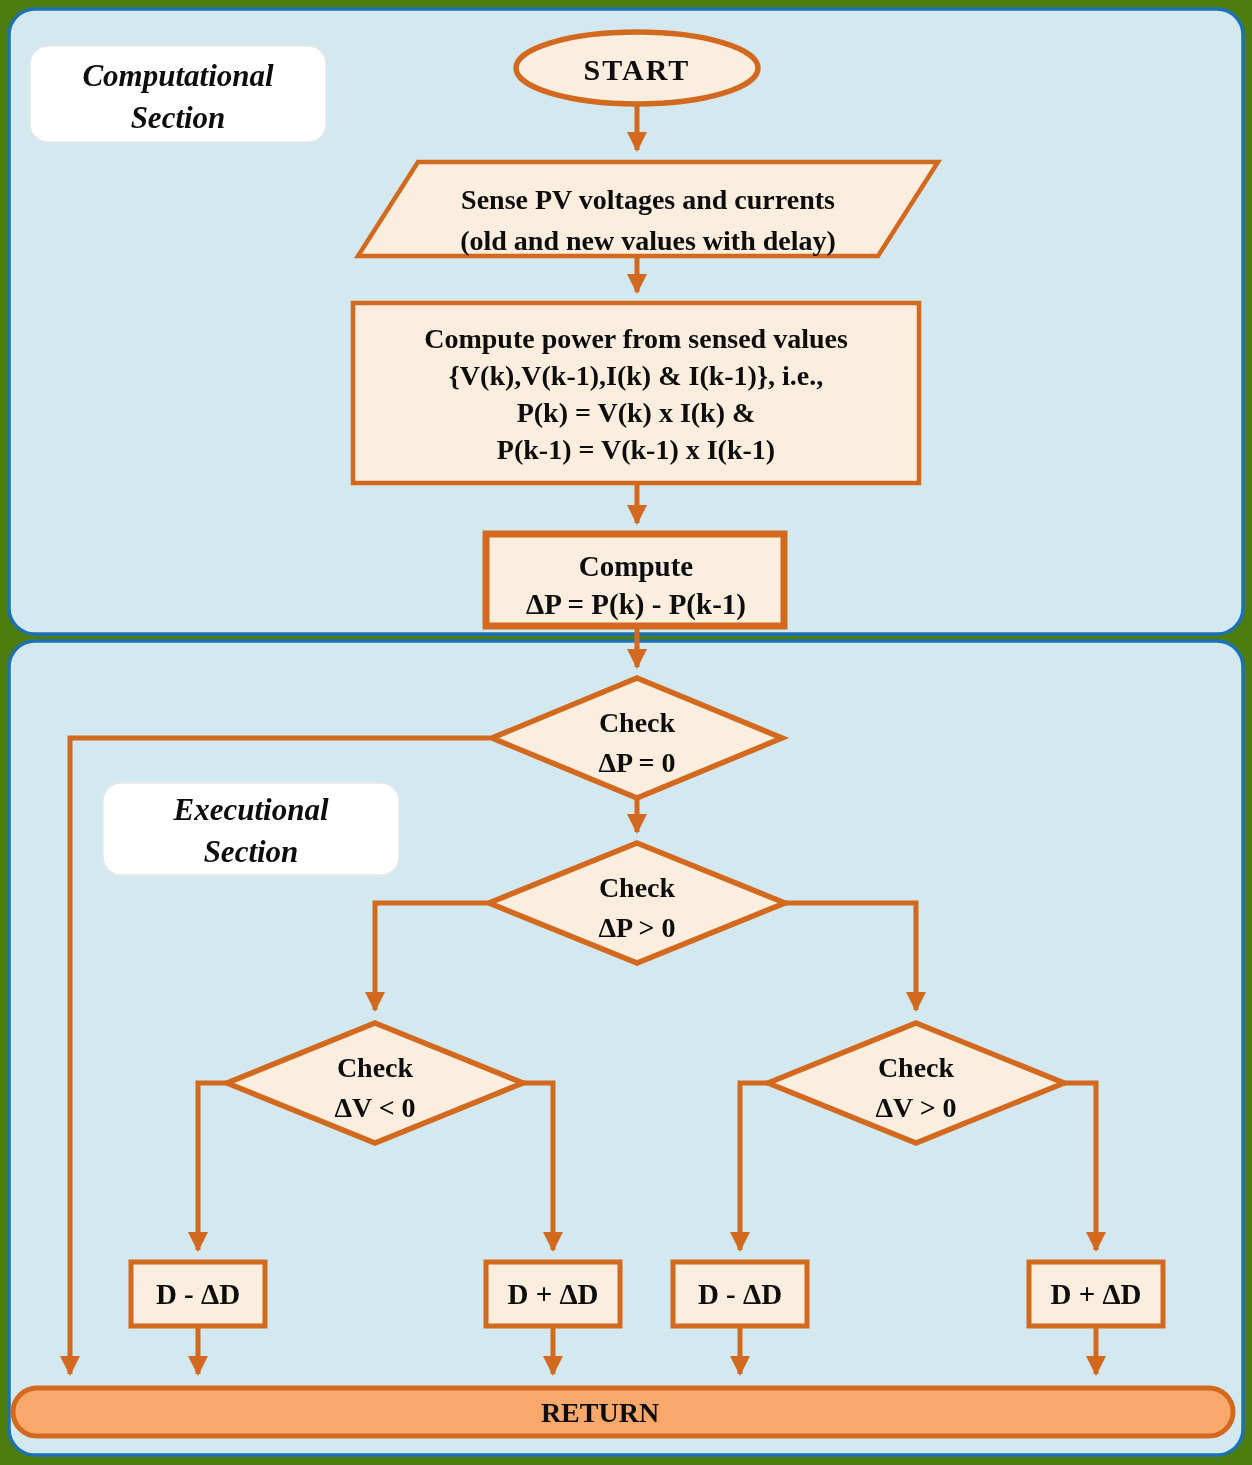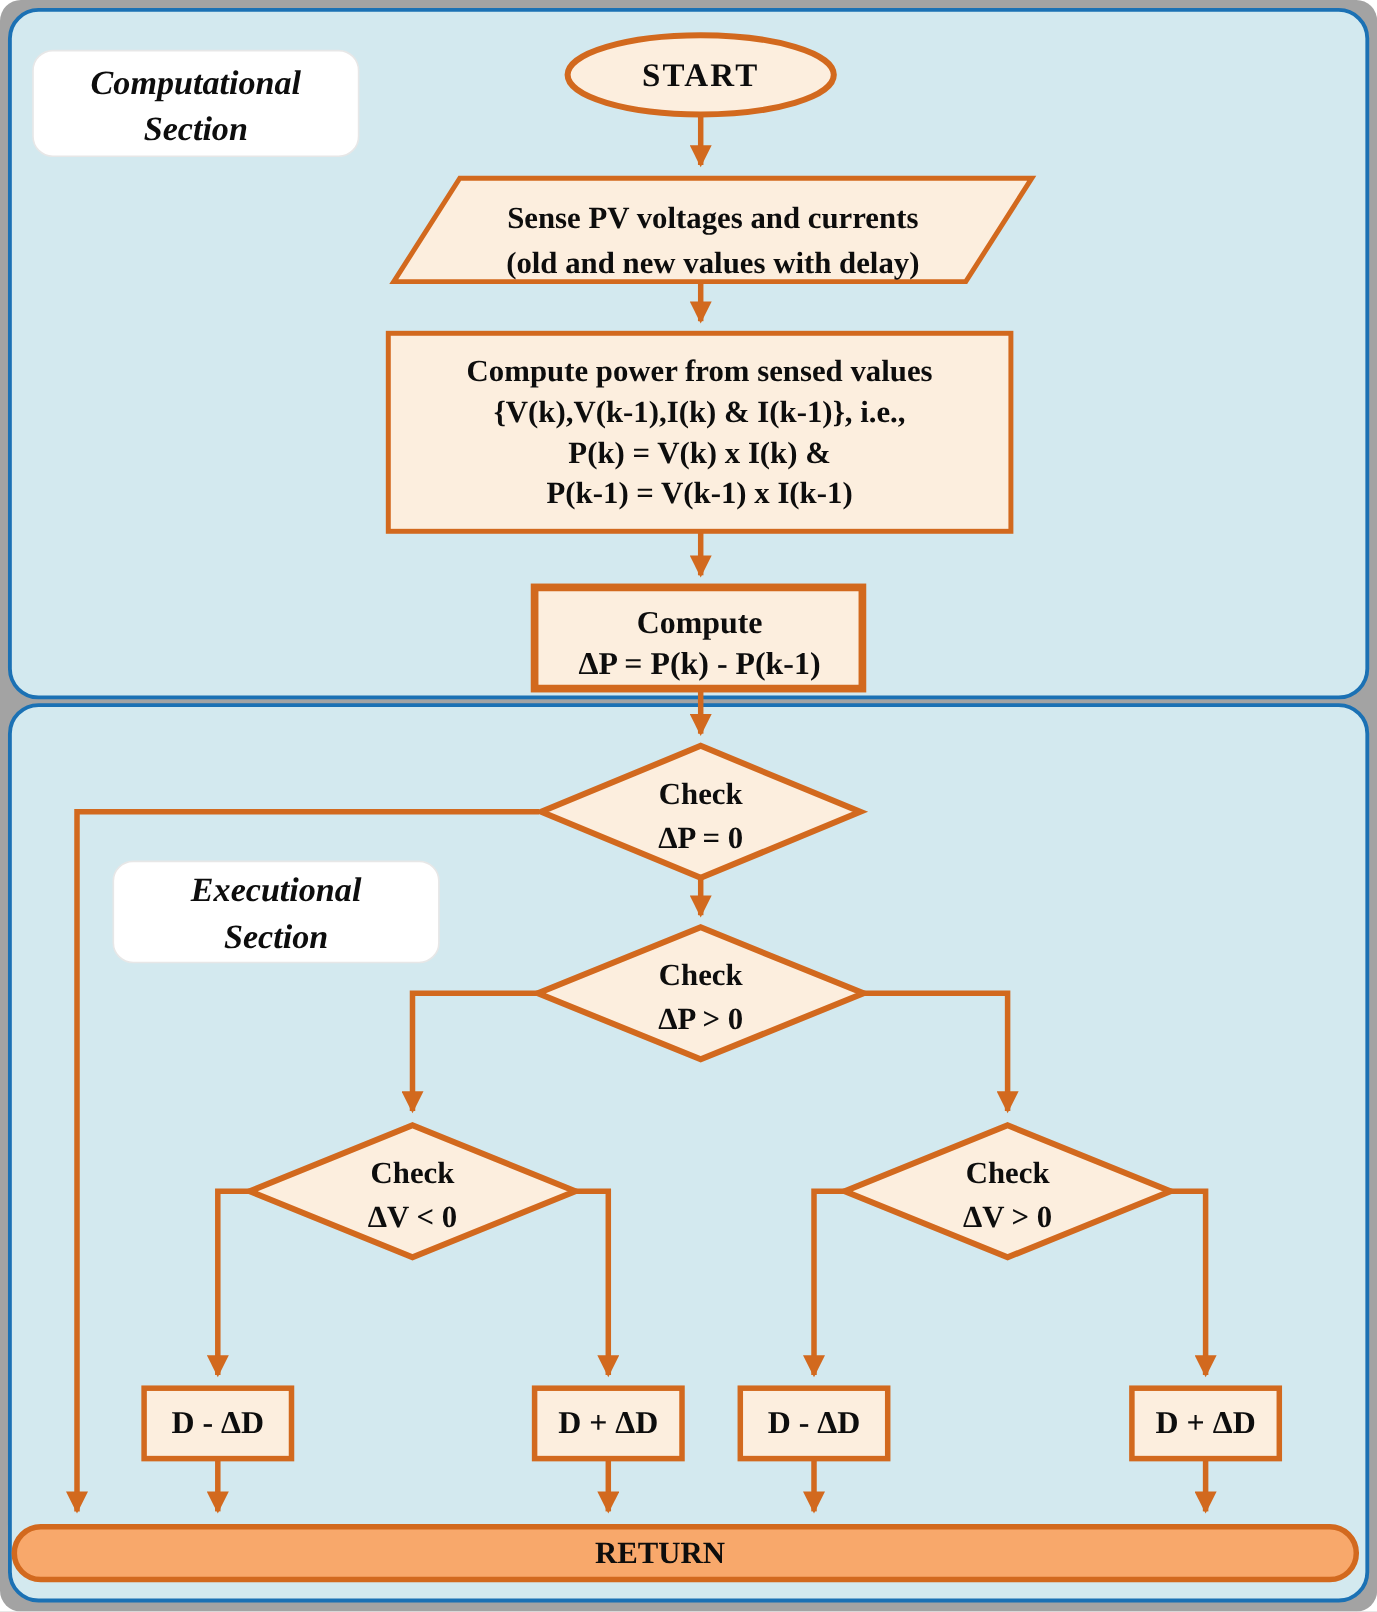--- a/index.html
+++ b/index.html
@@ -1,22 +1,21 @@
 <!DOCTYPE html>
 <html style="--panel-background: #d3e9ef; --panel-border: #1b71b4; --shape-fill: #fceede; --shape-border: #d2691e; --return-fill: #f8a86b; --label-background: #ffffff; --text: #0d0d0d;"><head>
 <meta charset="utf-8">
 <style>
   html, body { margin: 0; padding: 0; background: #ffffff; }
   .stage {
     position: relative;
     width: 1252px;
     height: 1465px;
-    background: #a3a3a3;
+    background: #4d7c0f;
     font-family: "Liberation Serif", "DejaVu Serif", serif;
-    border-radius: 19px;
   }
   svg { display: block; }
 
   .panel {
     fill: var(--panel-background, #d3e9ef);
     stroke: var(--panel-border, #1b71b4);
     stroke-width: 3.5;
   }
   .label-box {
     fill: var(--label-background, #ffffff);

